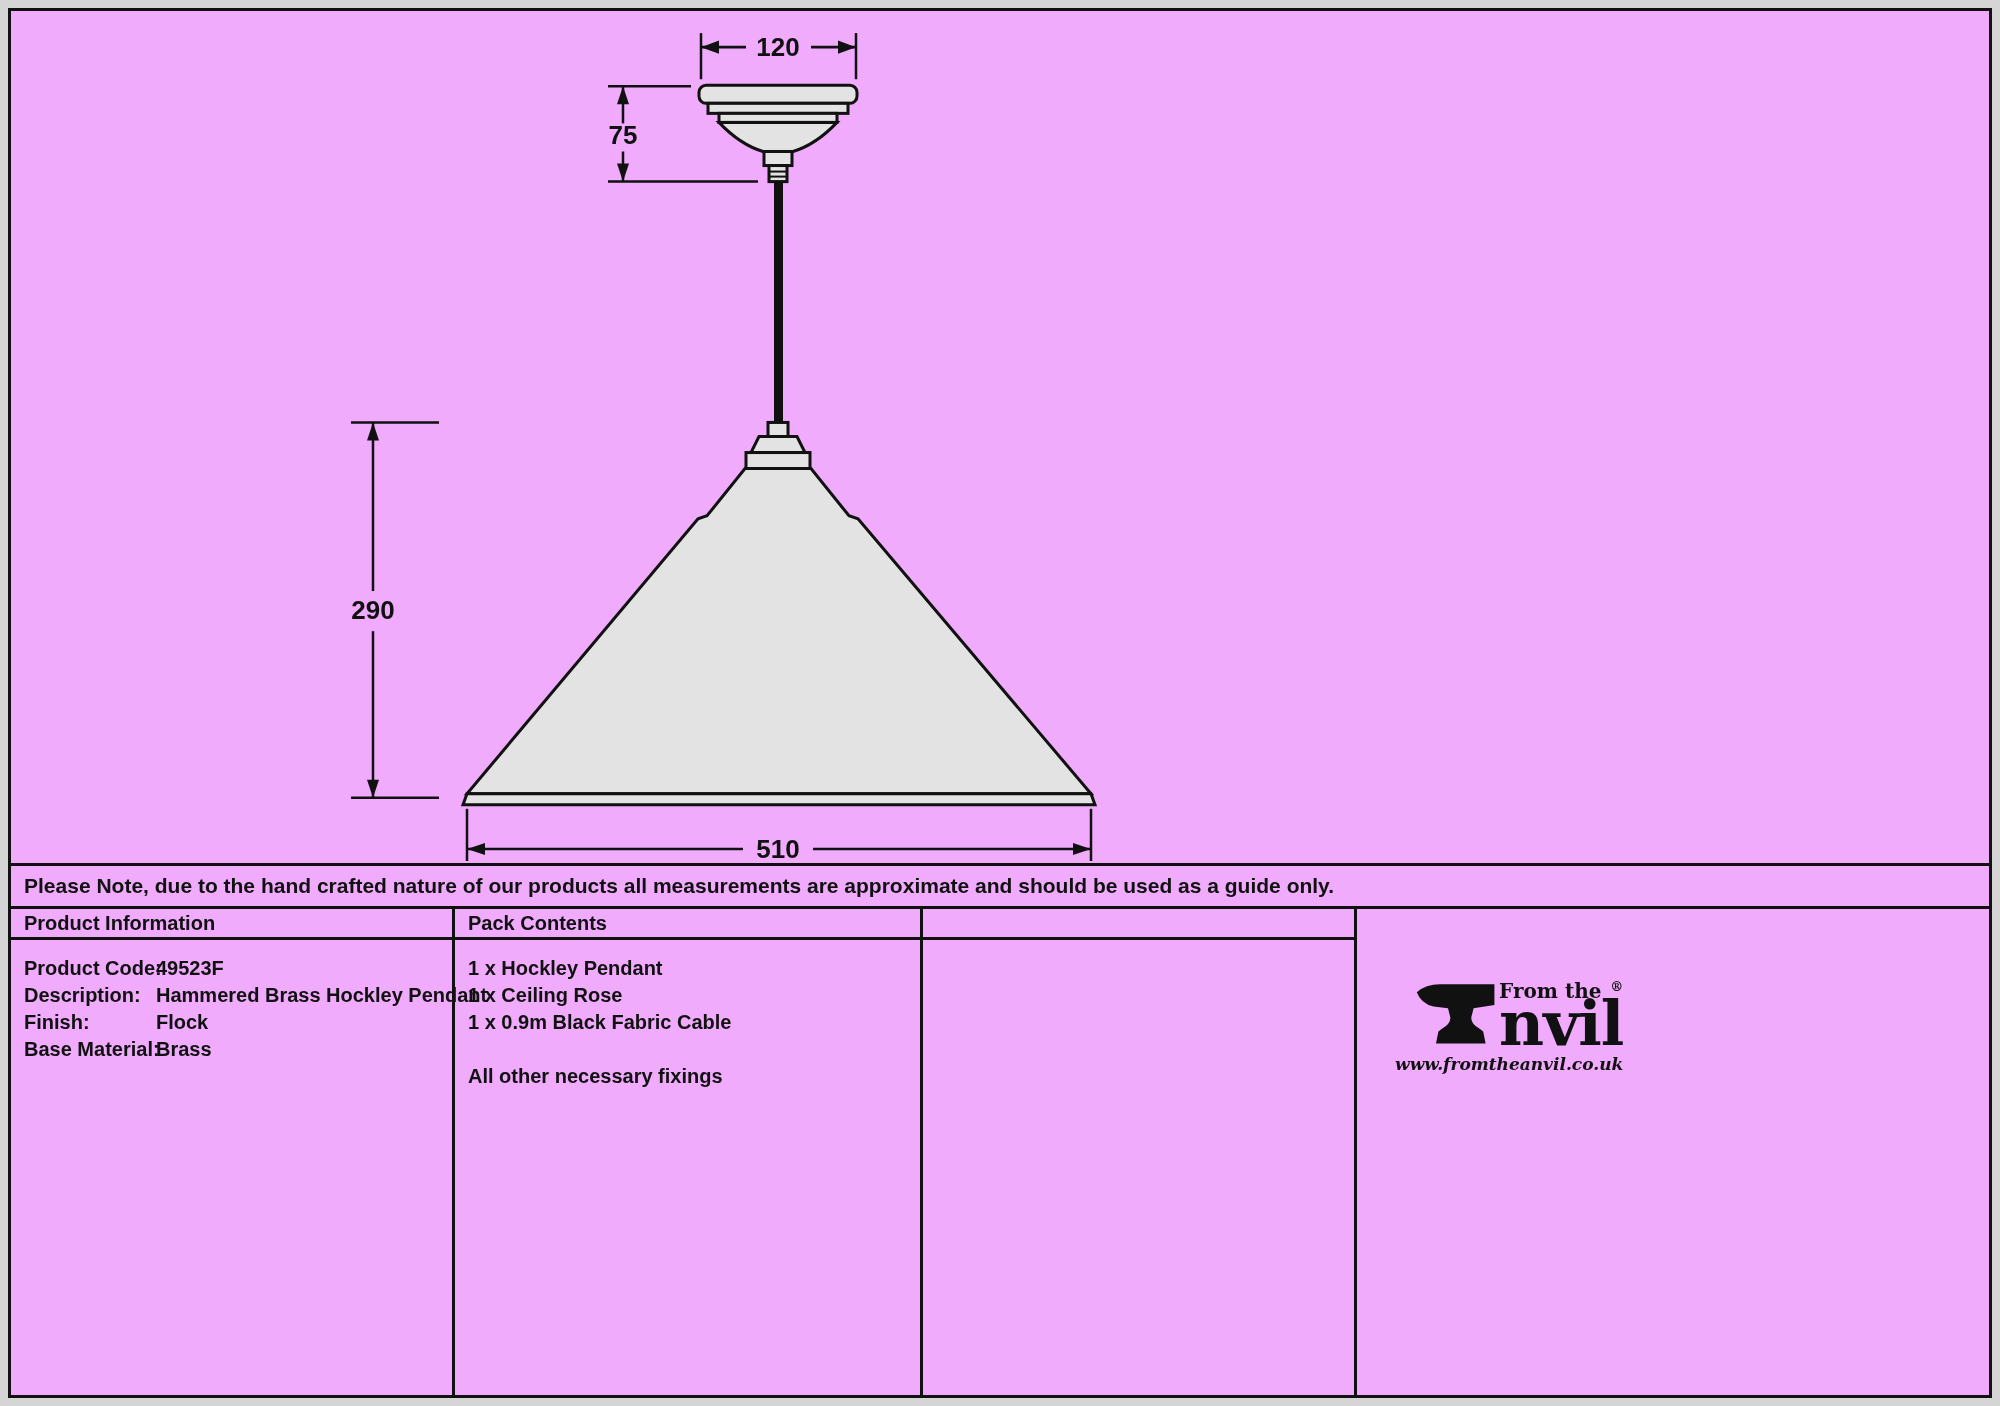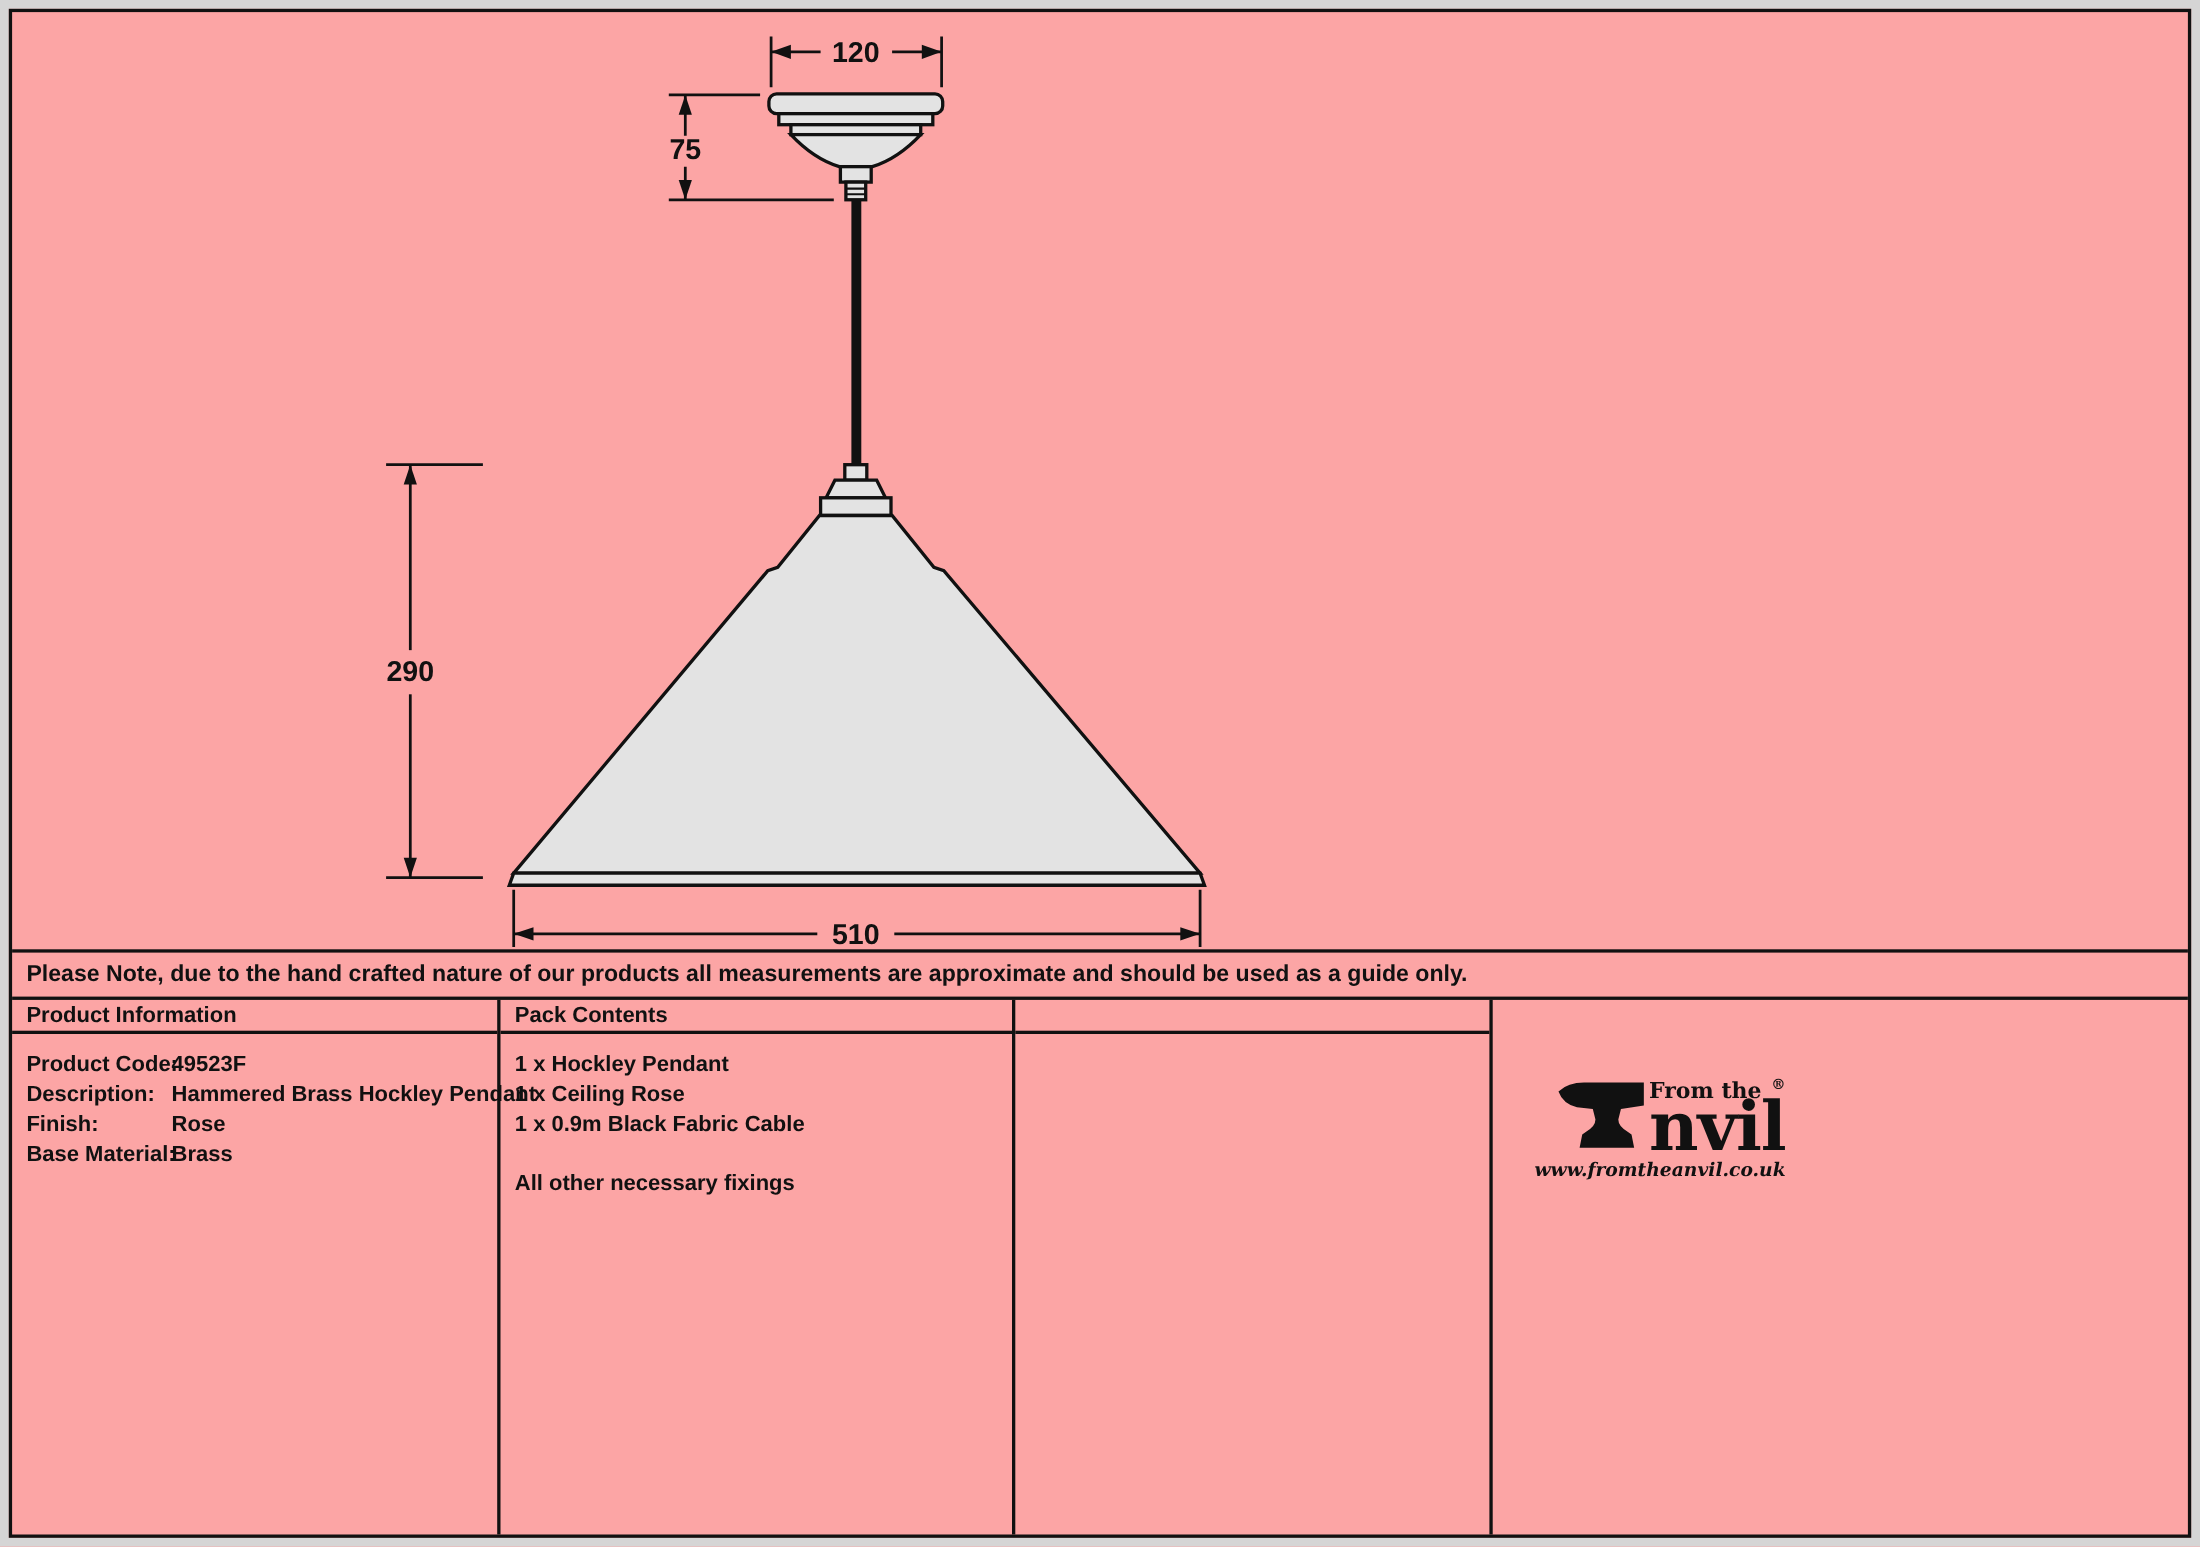--- a/index.html
+++ b/index.html
@@ -8,21 +8,21 @@
     background:#d5d5d5;
     font-family:"Liberation Sans",sans-serif;
     position:relative;
     color:#111;
   }
   .page{
     position:absolute;left:8px;top:8px;
     width:1984px;height:1390px;
     box-sizing:border-box;
     border:3px solid #111;
-    background:#fca5a5;
+    background:#f0abfc;
     display:flex;flex-direction:column;
   }
   .drawing-area{height:852px;border-bottom:3px solid #111;overflow:hidden;}
   .drawing-area svg{display:block;}
   .note-bar{
     height:40px;border-bottom:3px solid #111;
     display:flex;align-items:center;
     padding-left:13px;
     font-size:21px;font-weight:bold;
   }
@@ -147,21 +147,21 @@
 
     <div class="col col1">
       <div class="col-header">Product Information</div>
       <div class="col-body">
         <div class="pi-grid">
           <div>Product Code:</div>
           <div>49523F</div>
           <div>Description:</div>
           <div>Hammered Brass Hockley Pendant</div>
           <div>Finish:</div>
-          <div>Rose</div>
+          <div>Flock</div>
           <div>Base Material:</div>
           <div>Brass</div>
         </div>
       </div>
     </div>
 
     <div class="col col2">
       <div class="col-header">Pack Contents</div>
       <div class="col-body">
         <ul class="pack-list">

